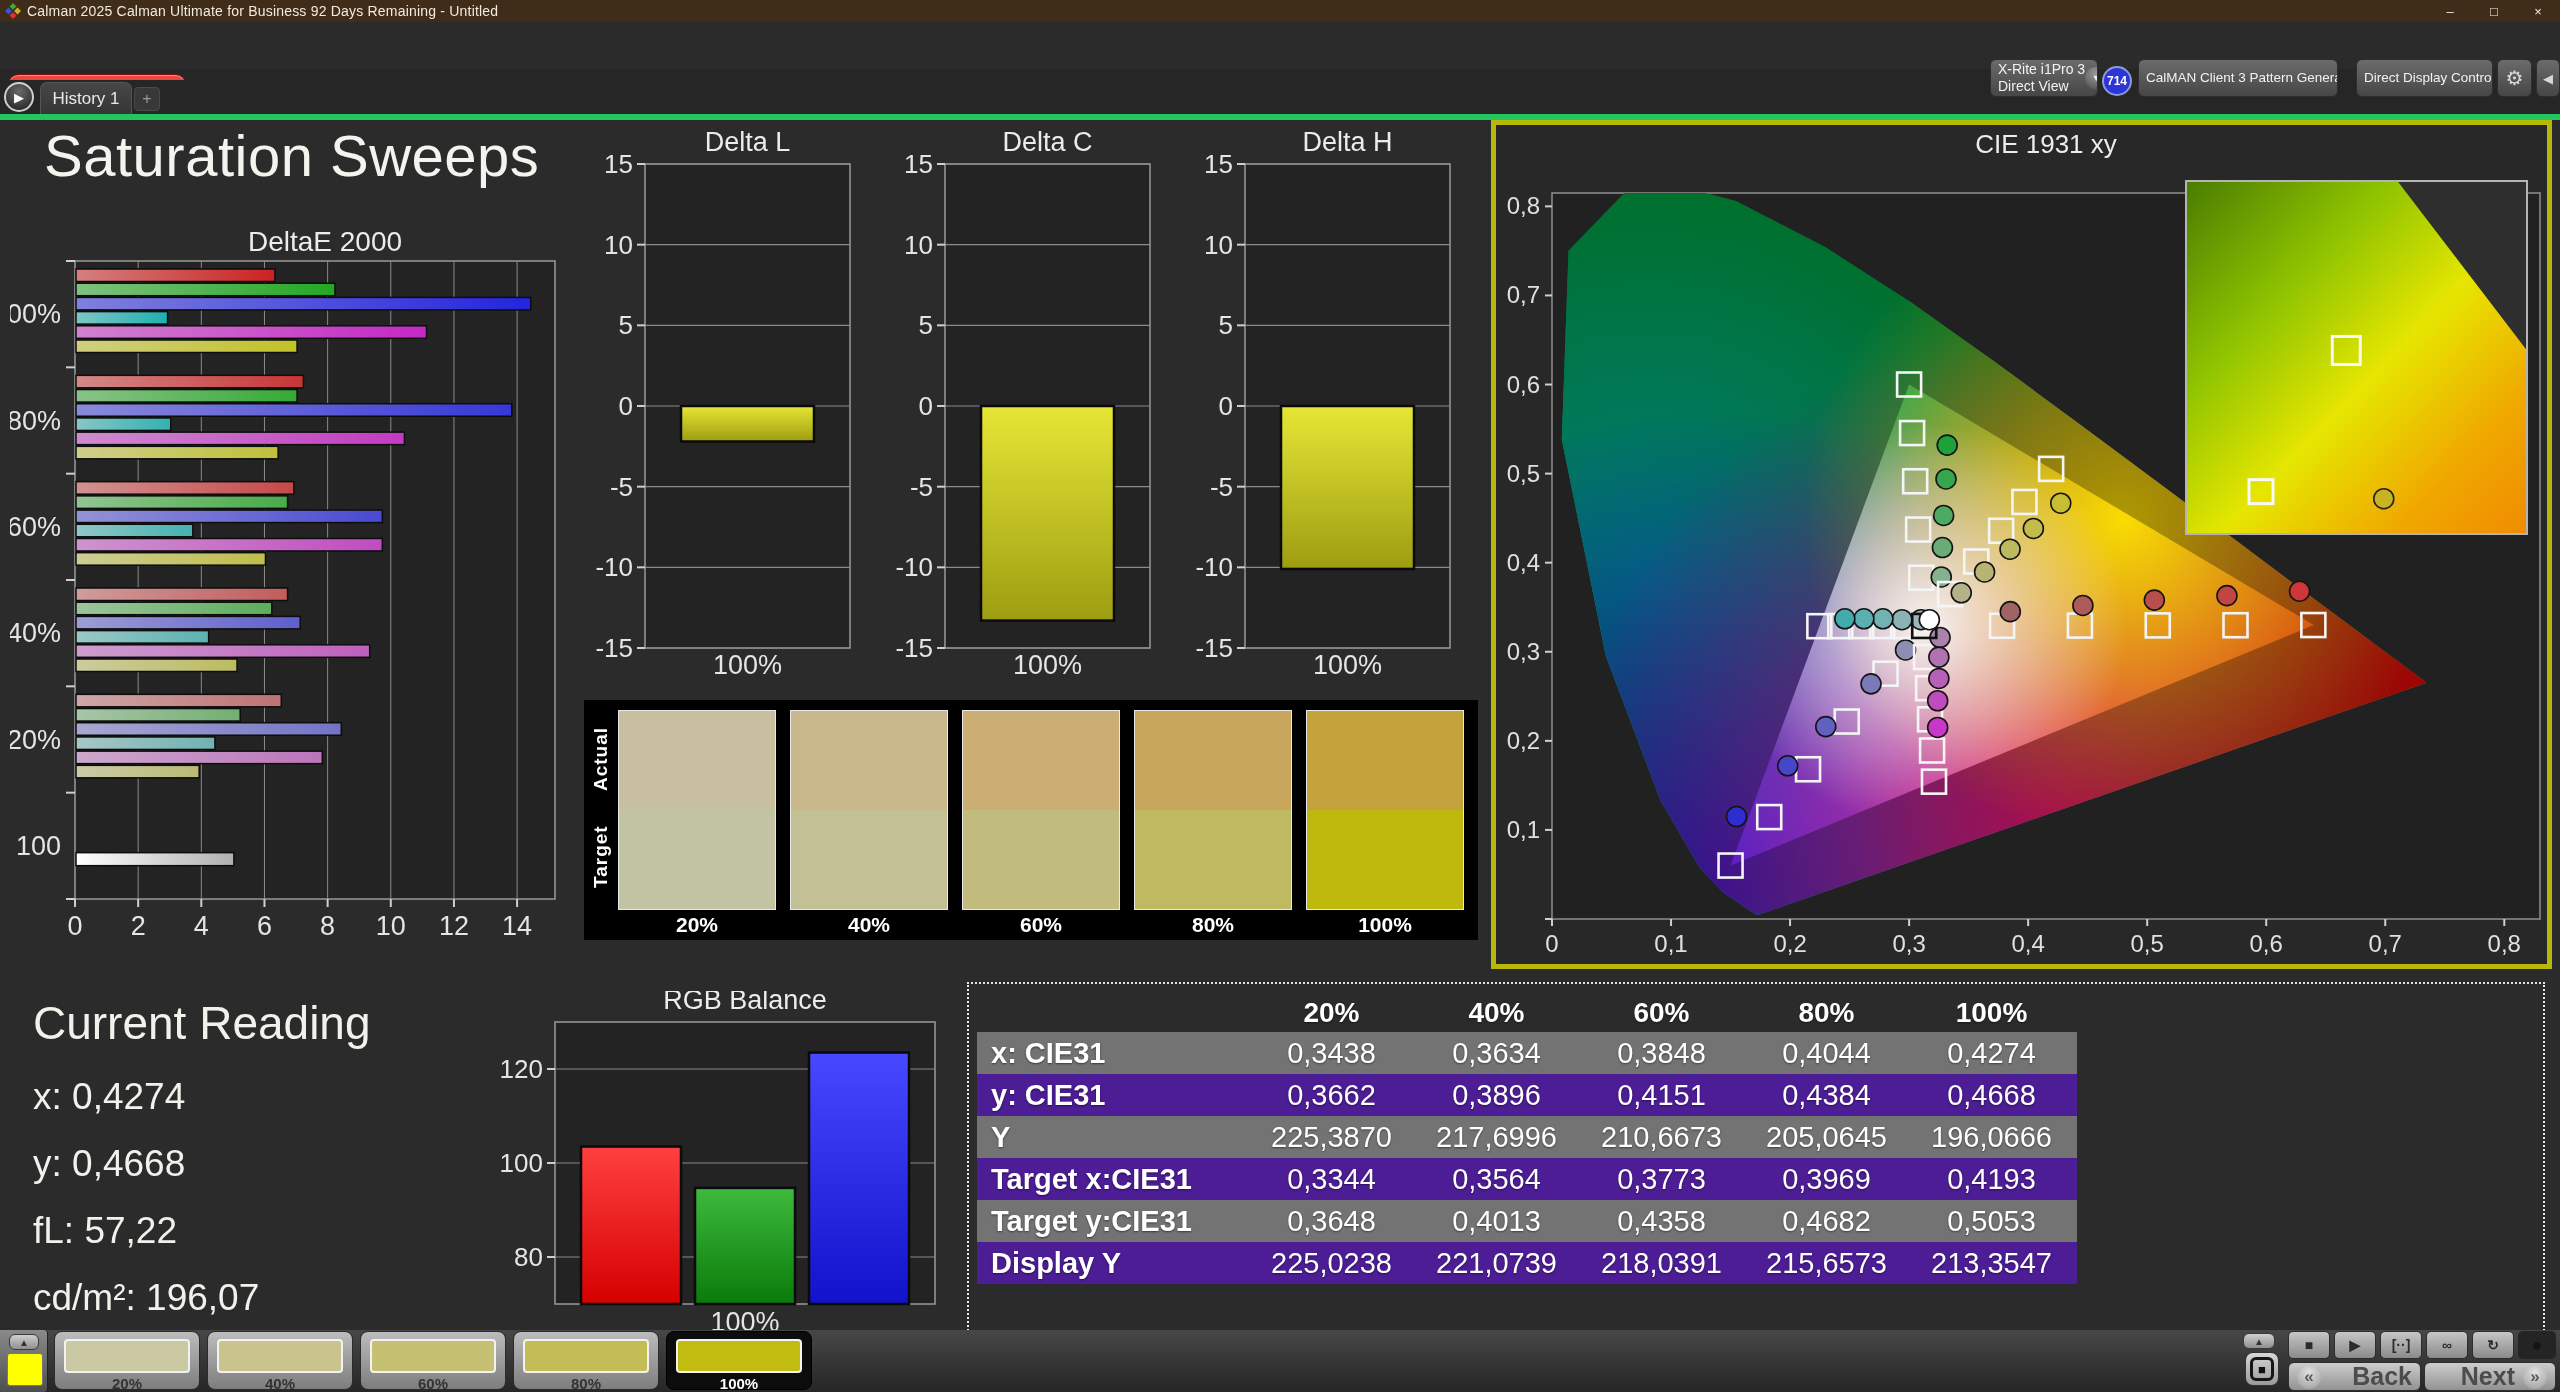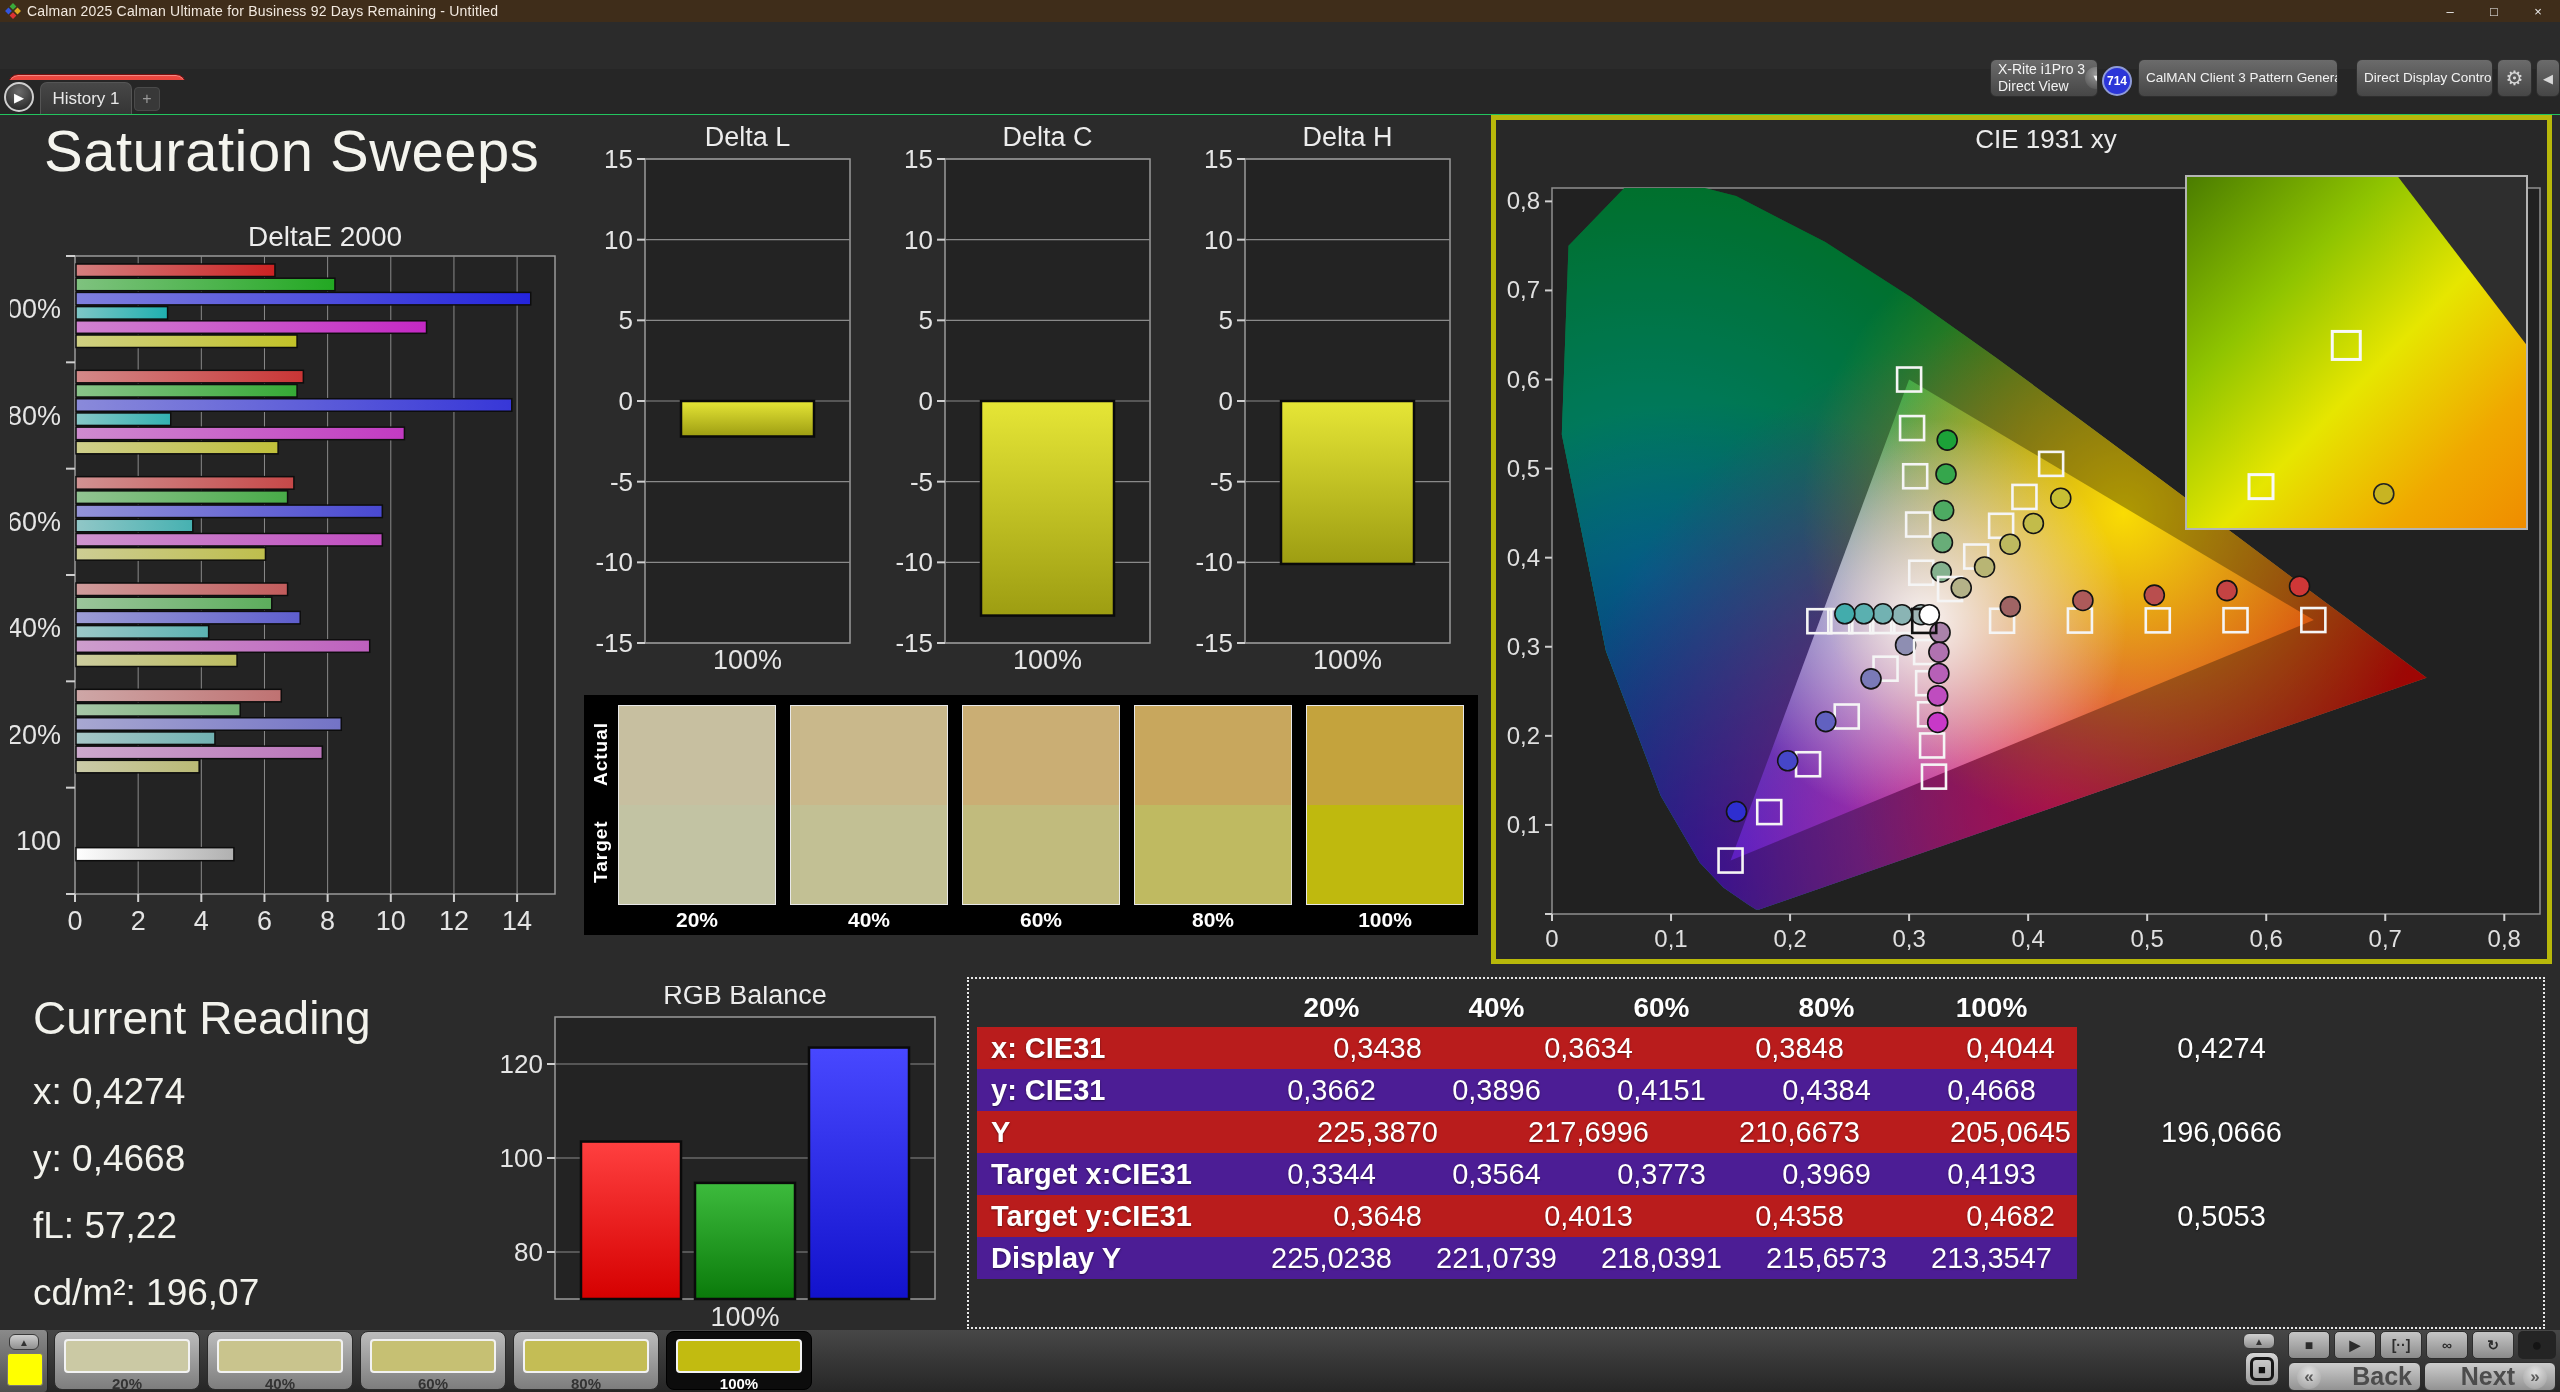--- a/index.html
+++ b/index.html
@@ -35,21 +35,21 @@
   
   .dd{position:absolute;height:38px;background:linear-gradient(#6b6b6b,#464646);border:1px solid #2e2e2e;border-radius:6px;display:flex;align-items:center;color:#f2f2f2;overflow:hidden;}
   .dd .accent{width:5px;align-self:stretch;}
   .dd .dd-label{margin-left:7px;font-size:14px;line-height:1.25;white-space:nowrap;}
   .dd .cap{margin-left:auto;margin-right:5px;flex:0 0 auto;width:22px;height:22px;border-radius:50%;
     background:radial-gradient(circle at 50% 30%,#9a9a9a,#4c4c4c);display:flex;align-items:center;justify-content:center;font-size:9px;color:#ededed;}
   #meter-badge{position:absolute;left:2102px;top:66px;width:30px;height:30px;border-radius:50%;background:#2b35d8;border:2px solid #8f9bd8;color:#fff;font-size:12px;font-weight:bold;display:flex;align-items:center;justify-content:center;}
   .sq-btn{position:absolute;top:59px;height:38px;background:linear-gradient(#6b6b6b,#464646);border:1px solid #2e2e2e;border-radius:6px;color:#d8d8d8;display:flex;align-items:center;justify-content:center;}
 
   
-  #content{position:absolute;left:0;top:114px;width:2560px;height:1216px;background:#2b2b2b;border-top:1px solid #22c55e;}
+  #content{position:absolute;left:0;top:114px;width:2560px;height:1216px;background:#2b2b2b;border-top:6px solid #22c55e;}
   #page-title{position:absolute;left:44px;top:2px;font-size:58px;color:#f4f4ee;font-weight:normal;letter-spacing:.5px;}
 
   svg{display:block;}
   .chart-svg{position:absolute;}
 
   
   #swatch-panel{position:absolute;left:584px;top:580px;width:894px;height:240px;background:#000;display:flex;}
   #swatch-rowlabels{width:34px;display:flex;flex-direction:column;align-items:center;padding:10px 0 34px;}
   #swatch-rowlabels span{writing-mode:vertical-rl;transform:rotate(180deg);color:#fff;font-size:19px;font-weight:bold;letter-spacing:1px;flex:1;display:flex;align-items:center;justify-content:center;}
   #swatch-cols{flex:1;display:flex;gap:14px;padding:10px 14px 0 0;}
@@ -64,21 +64,21 @@
   
   #current-reading{position:absolute;left:33px;top:876px;color:#f2f2ec;}
   #current-reading .cr-title{font-size:46px;margin-bottom:26px;}
   #current-reading .cr-line{font-size:37px;margin-bottom:25px;}
 
   
   #table-zone{position:absolute;left:967px;top:862px;width:1578px;height:352px;border:2px dotted #e8e8e8;}
   #table-el{position:absolute;left:8px;top:10px;width:1100px;}
   .trow{display:grid;grid-template-columns:272px repeat(5,165px);align-items:center;height:42px;color:#fff;}
   .trow.head{height:38px;background:transparent;font-weight:bold;}
-  .trow.dark{background:#b91c1c;gap:46px;}
+  .trow.dark{background:#737373;}
   .trow.light{background:#4c1d95;}
   .trow .rlabel{padding-left:14px;font-weight:bold;font-size:29px;text-shadow:0 1px 2px rgba(0,0,0,.5);}
   .trow .cell{text-align:center;font-size:29px;text-shadow:0 1px 2px rgba(0,0,0,.45);}
   .trow.head .cell{font-size:28px;}
 
   
   #bottombar{position:absolute;left:0;top:1330px;width:2560px;height:62px;background:linear-gradient(#474747,#262626);}
   #pb-left{position:absolute;left:0;top:0;width:48px;height:62px;background:linear-gradient(#8a8a8a,#4e4e4e);border-right:1px solid #222;border-radius:0 4px 4px 0;}
   .mini-up{position:absolute;background:linear-gradient(#cfcfcf,#8f8f8f);border:1px solid #3a3a3a;border-radius:6px;color:#333;font-size:10px;display:flex;align-items:center;justify-content:center;}
   #pb-current{position:absolute;left:7px;top:23px;width:36px;height:33px;border:1px solid #777;border-radius:3px;}

